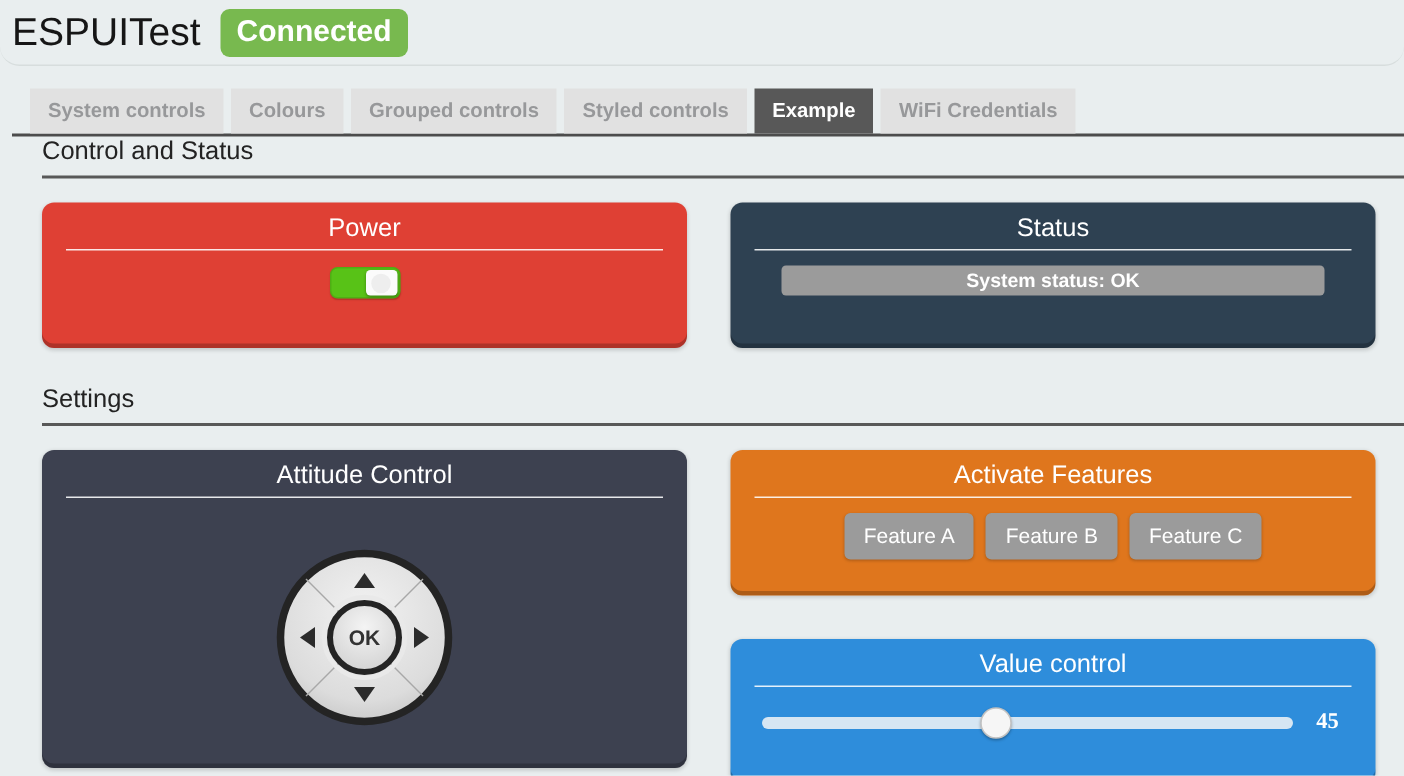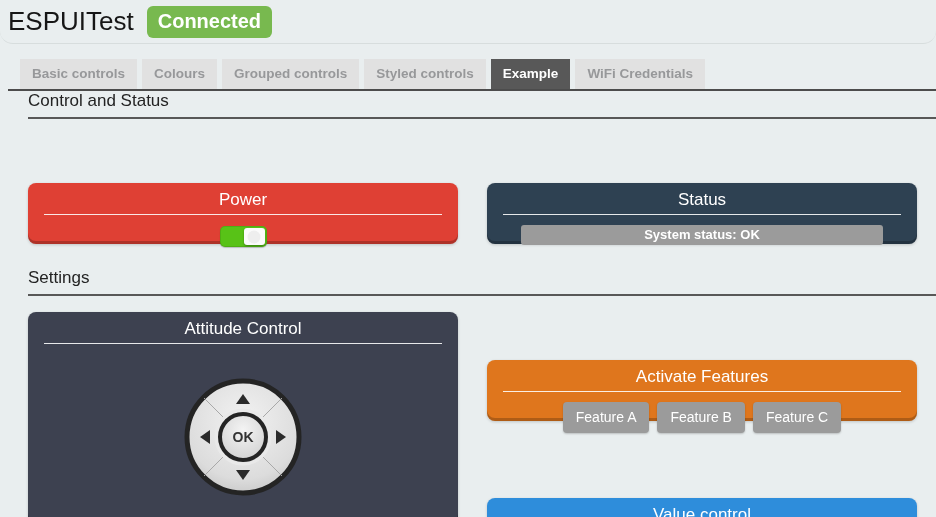--- a/index.html
+++ b/index.html
@@ -47,21 +47,21 @@
     margin: 0 -19px 16px 0;
   }
   .row { display: grid; grid-template-columns: 1fr 1fr; gap: 29px; }
   .col-stack { display: flex; flex-direction: column; gap: 29px; }
 
   
   .card {
     border-radius: 8px; position: relative;
     box-shadow: inset 0 -3px 0 rgba(0,0,0,0.22), 0 1px 3px rgba(0,0,0,0.18);
   }
-  .card.h85 { height: 61px; margin-top: 48px; }
+  .card.h85 { height: 97px; }
   .card.tall { height: 212px; }
   .card-red    { background: var(--panel-red, #df4034); }
   .card-navy   { background: var(--panel-navy, #2e4152); }
   .card-dark   { background: var(--panel-dark, #3d4150); }
   .card-orange { background: var(--panel-orange, #df761d); }
   .card-blue   { background: var(--panel-blue, #2e8ddb); }
   .card-title {
     color: #fff; font-size: 17px; text-align: center;
     padding-top: 7px; font-weight: 400;
   }
@@ -127,21 +127,21 @@
 </style>
 </head>
 <body>
 
 <header class="app-header">
   <h1 class="app-title">ESPUITest</h1>
   <span class="conn-badge">Connected</span>
 </header>
 
 <nav class="tabbar">
-  <div class="tab">Basic controls</div>
+  <div class="tab">System controls</div>
   <div class="tab">Colours</div>
   <div class="tab">Grouped controls</div>
   <div class="tab">Styled controls</div>
   <div class="tab active">Example</div>
   <div class="tab">WiFi Credentials</div>
 </nav>
 
 <main class="main">
 
   <div class="section-label">Control and Status</div>

